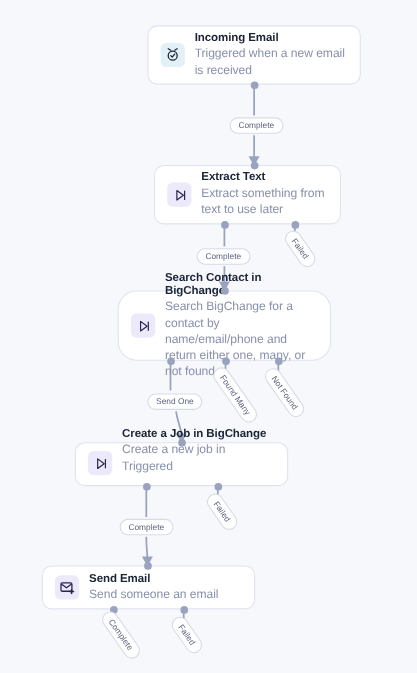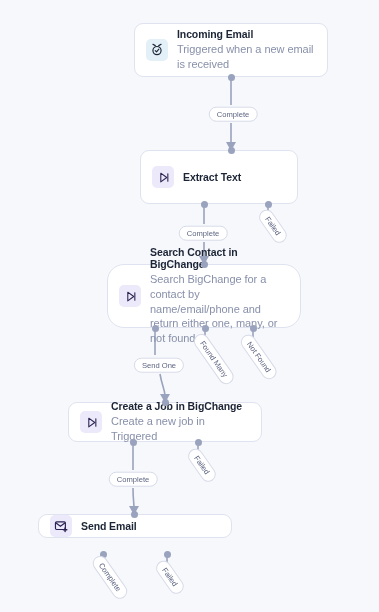--- a/index.html
+++ b/index.html
@@ -164,29 +164,30 @@
         <path d="M9 13 l2.2 2.2 L15.2 10.6"></path>
       </svg>
     </div>
     <div class="node-body">
       <div class="node-title">Incoming Email</div>
       <div class="node-desc">Triggered when a new email is received</div>
     </div>
   </div>
   <div class="port" style="left:231px; top:77px;"></div>
 
-  <div class="node" style="left:140px; top:150px; width:158px; height:54px;">
+  <div class="node" style="left:140px; top:150px; width:170px; height:54px;">
     <div class="node-icon purple">
       <svg width="13" height="13" viewBox="0 0 24 24" fill="none" stroke="#2b2350" stroke-width="2" stroke-linecap="round" stroke-linejoin="round">
         <polygon points="7,4 18,12 7,20" fill="none"></polygon>
         <path d="M20 5 L20 19"></path>
       </svg>
     </div>
     <div class="node-body">
       <div class="node-title">Extract Text</div>
+      <div class="node-desc">Extract something from text to use later</div>
     </div>
   </div>
   <div class="port" style="left:231px; top:150px;"></div>
   <div class="port" style="left:204px; top:204px;"></div>
   <div class="port" style="left:268px; top:204px;"></div>
 
   <div class="node" style="left:107px; top:264px; width:194px; height:64px;border-radius:17px;">
     <div class="node-icon purple">
       <svg width="13" height="13" viewBox="0 0 24 24" fill="none" stroke="#2b2350" stroke-width="2" stroke-linecap="round" stroke-linejoin="round">
         <polygon points="7,4 18,12 7,20" fill="none"></polygon>
@@ -196,46 +197,47 @@
     <div class="node-body">
       <div class="node-title">Search Contact in BigChange</div>
       <div class="node-desc">Search BigChange for a contact by name/email/phone and return either one, many, or not found.</div>
     </div>
   </div>
   <div class="port" style="left:204px; top:264px;"></div>
   <div class="port" style="left:155px; top:328px;"></div>
   <div class="port" style="left:205px; top:328px;"></div>
   <div class="port" style="left:253px; top:328px;"></div>
 
-  <div class="node" style="left:68px; top:402px; width:194px; height:40px;">
+  <div class="node" style="left:68px; top:402px; width:194px; height:40px;align-items:flex-end;">
     <div class="node-icon purple">
       <svg width="13" height="13" viewBox="0 0 24 24" fill="none" stroke="#2b2350" stroke-width="2" stroke-linecap="round" stroke-linejoin="round">
         <polygon points="7,4 18,12 7,20" fill="none"></polygon>
         <path d="M20 5 L20 19"></path>
       </svg>
     </div>
     <div class="node-body">
       <div class="node-title">Create a Job in BigChange</div>
       <div class="node-desc">Create a new job in Triggered</div>
     </div>
   </div>
   <div class="port" style="left:165px; top:402px;"></div>
   <div class="port" style="left:133px; top:442px;"></div>
   <div class="port" style="left:198px; top:442px;"></div>
 
-  <div class="node" style="left:38px; top:514px; width:194px; height:24px;">
+  <div class="node" style="left:38px; top:514px; width:194px; height:40px;">
     <div class="node-icon purple">
       <svg width="14" height="14" viewBox="0 0 24 24" fill="none" stroke="#2b2350" stroke-width="2" stroke-linecap="round" stroke-linejoin="round">
         <rect x="2.5" y="5" width="17" height="13" rx="2"></rect>
         <path d="M3.5 7 L11 12.5 L18.5 7"></path>
         <path d="M19 15.5 L19 21.5 M16 18.5 L22 18.5" stroke-width="2.4"></path>
       </svg>
     </div>
     <div class="node-body">
       <div class="node-title">Send Email</div>
+      <div class="node-desc">Send someone an email</div>
     </div>
   </div>
   <div class="port" style="left:134px; top:514px;"></div>
   <div class="port" style="left:103px; top:554px;"></div>
   <div class="port" style="left:167px; top:554px;"></div>
 
   <div class="pill flat" style="left:233px; top:114px;">Complete</div>
   <div class="pill flat" style="left:203px; top:233px;">Complete</div>
   <div class="pill rot" style="left:273px; top:226px;">Failed</div>
   <div class="pill flat" style="left:159px; top:365px;">Send One</div>

